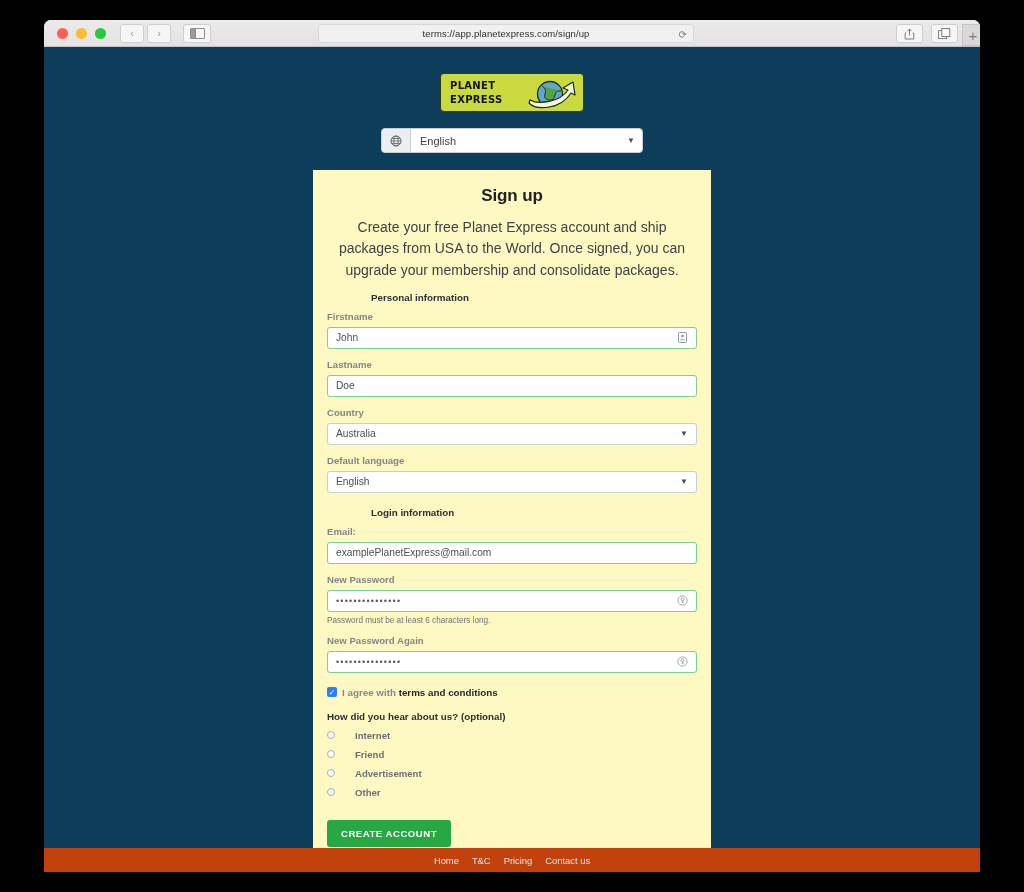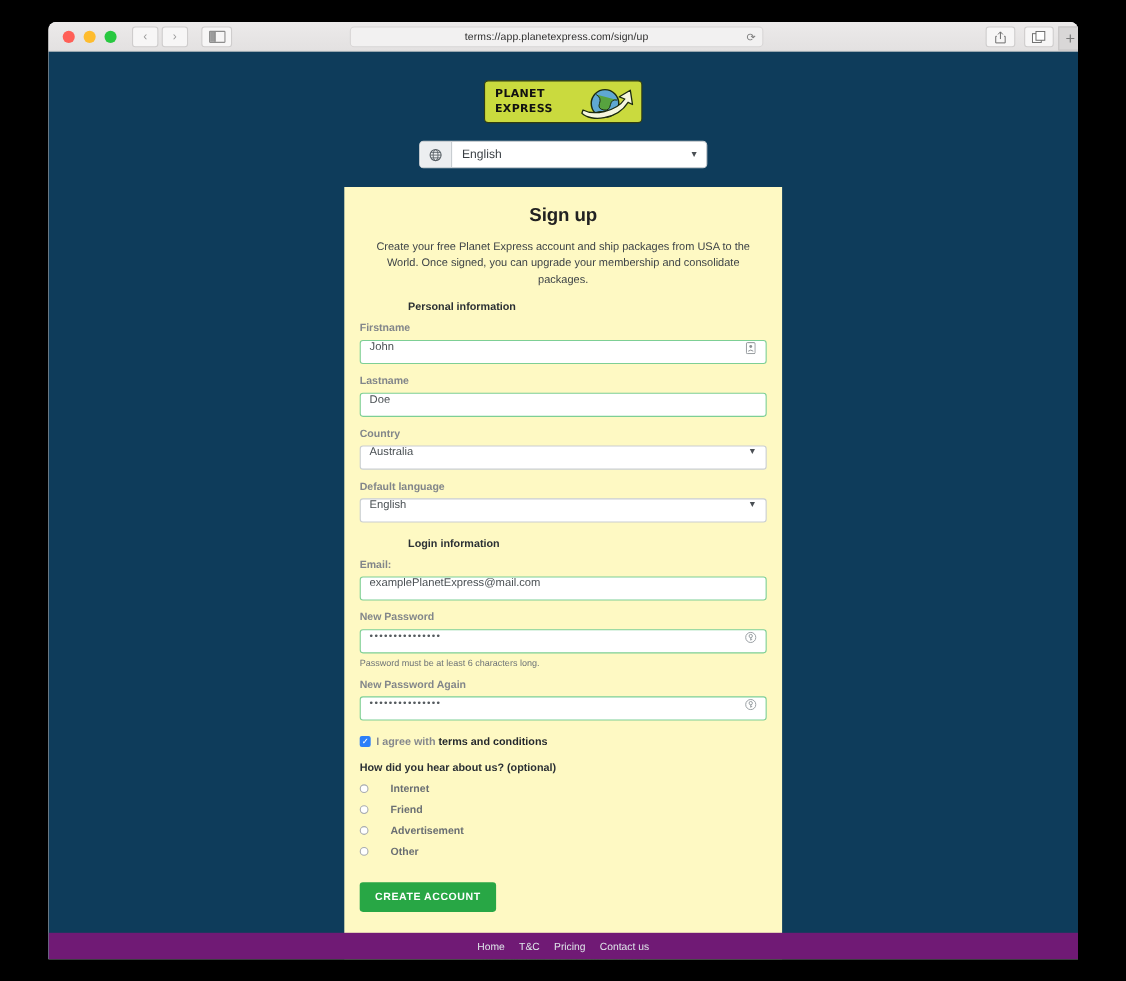--- a/index.html
+++ b/index.html
@@ -180,21 +180,21 @@
   .card h1 {
     text-align: center;
     font-size: 17px;
     font-weight: 700;
     color: #222;
     margin-bottom: 11px;
     letter-spacing: -0.1px;
   }
   .card .intro {
     text-align: center;
-    font-size: 10px;
+    font-size: 14px;
     line-height: 1.52;
     color: #3d4347;
     padding: 0 2px;
     margin-bottom: 11px;
   }
   .section-head {
     font-size: 9.8px;
     font-weight: 700;
     color: #2b3034;
     margin-bottom: 8px;
@@ -207,21 +207,21 @@
     font-weight: 700;
     color: #82868a;
     margin-bottom: 5px;
   }
   .input {
     position: relative;
     height: 22px;
     background: #fff;
     border: 1px solid #c9ced2;
     border-radius: 3px;
-    display: flex; align-items: flex-start;
+    display: flex; align-items: center;
     padding: 0 8px;
     font-size: 10.2px;
     color: #4a5054;
   }
   .input.valid { border-color: #7dcf95; }
   .input .txt { flex: 1; }
   .input .dots {
     flex: 1;
     font-size: 9px;
     letter-spacing: 1.2px;
@@ -294,21 +294,21 @@
     font-size: 10px;
     color: #2b3034;
   }
   .signin-row i { font-style: italic; }
   .signin-row a { color: #2b3034; text-decoration: none; }
 
   .footer {
     position: absolute;
     left: 0; right: 0; bottom: 0;
     height: 24px;
-    background: #701a75;
+    background: #c2410c;
     display: flex; align-items: center; justify-content: center;
     gap: 13px;
   }
   .footer a {
     font-size: 9.4px;
     color: #dfe6ea;
     text-decoration: none;
   }
 </style>
 </head>

